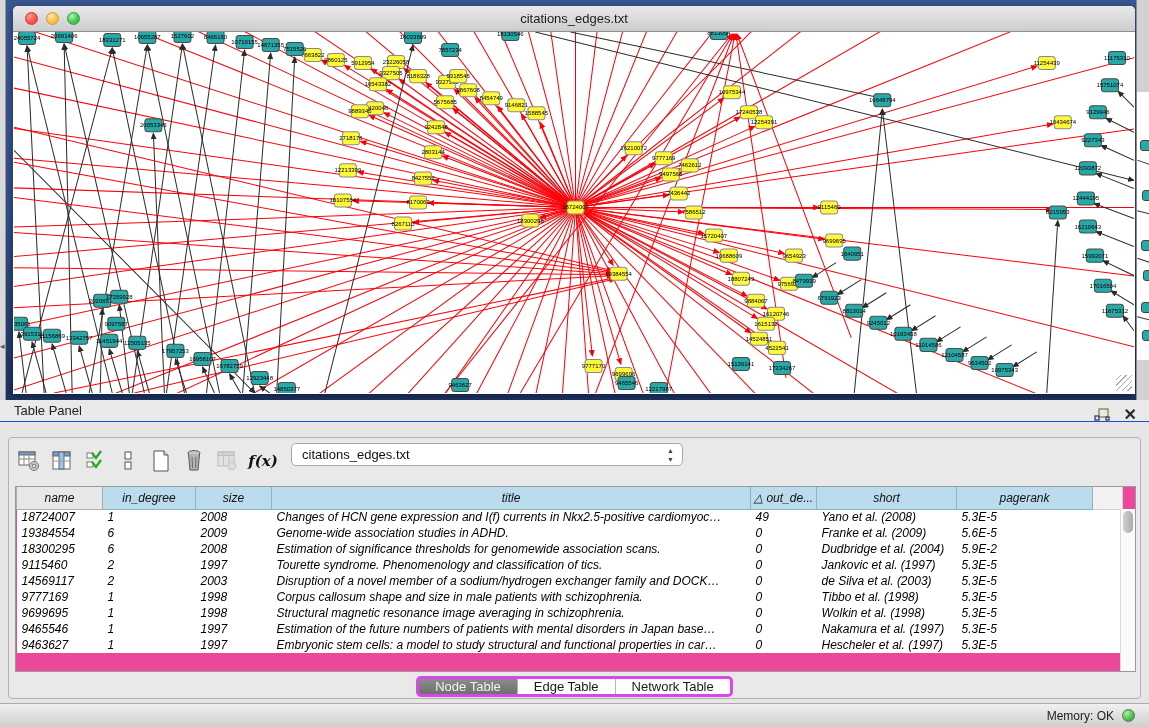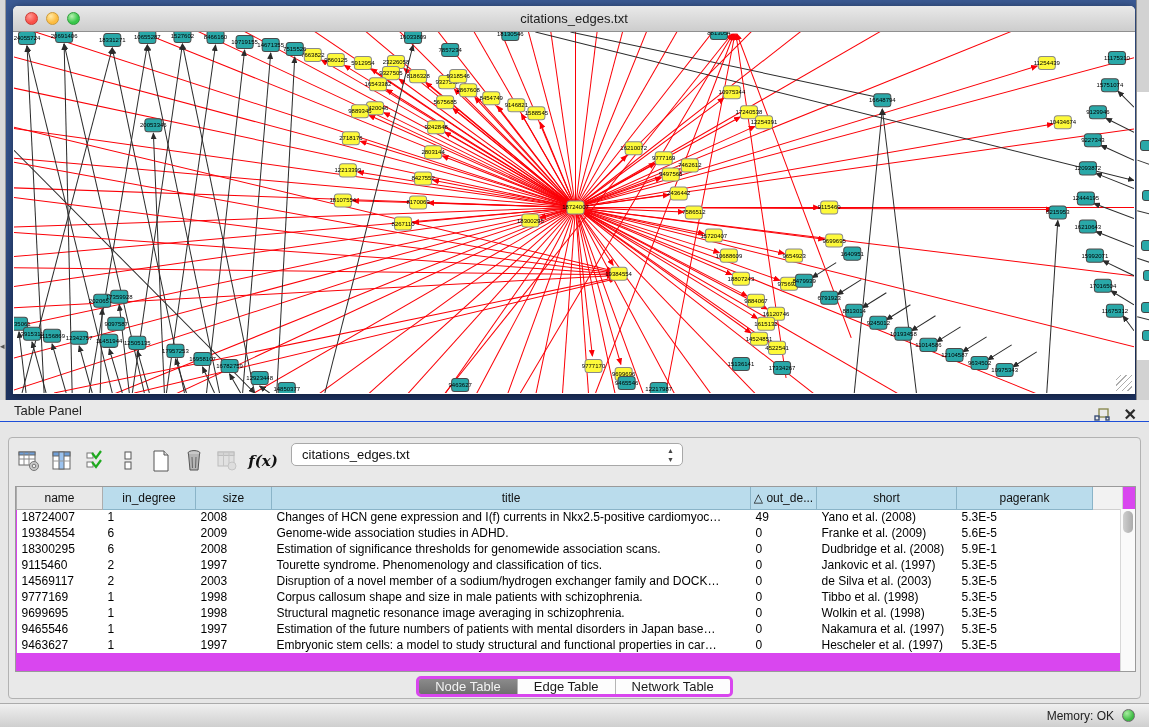--- a/index.html
+++ b/index.html
@@ -49,21 +49,21 @@
               background:transparent; border:none; }
   .tool-btn svg { display:block; }
   .tool-btn.disabled { opacity:.45; }
   #fx-btn { font-family:"DejaVu Serif",serif; font-style:italic; font-weight:bold; font-size:15px; color:#111;
             width:34px; height:28px; background:transparent; border:none; }
   #table-combo { position:absolute; left:282px; top:5px; width:392px; height:23px; background:#fff;
                  border:1px solid #a8a8a8; border-radius:5px; display:flex; align-items:center; font-size:13px; color:#111; }
   #table-combo .combo-label { margin-left:10px; }
   #combo-arrows { position:absolute; right:8px; top:2px; font-size:7px; line-height:9px; color:#444; text-align:center; }
 
-  #table-wrap { position:absolute; left:6px; top:48px; width:1121px; height:186px; background:#d946ef; border:1px solid #9a9a9a; }
+  #table-wrap { position:absolute; left:6px; top:48px; width:1121px; height:186px; background:#ec4899; border:1px solid #9a9a9a;font-style:italic; }
   table { border-collapse:collapse; table-layout:fixed; width:1106px; font-size:12px; }
   th { height:22px; background:#badcec; border:1px solid #8ab4c8; border-top:none; font-weight:normal; font-size:12px; color:#111; overflow:hidden; white-space:nowrap; }
   th.first { background:#e8e8e8; border-color:#adadad; }
   th.filler { background:#f2f2f2; border-color:#d0d0d0; }
   td { height:16px; padding:0 0 0 5px; white-space:nowrap; overflow:hidden; color:#000; }
   tbody tr { background:#fff; }
   #v-scroll { position:absolute; right:0; top:22px; width:15px; height:162px; background:#fafafa; border-left:1px solid #d8d8d8; }
   #v-thumb { position:absolute; left:2px; top:2px; width:10px; height:22px; background:linear-gradient(90deg,#cfcfcf,#ababab); border-radius:6px; }
 
   #tab-row { position:absolute; left:0; right:0; top:238px; display:flex; justify-content:center; }
@@ -655,22 +655,22 @@
                 <td>Franke et al. (2009)</td>
                 <td>5.6E-5</td>
                 <td></td>
               </tr>
               <tr>
                 <td>18300295</td>
                 <td>6</td>
                 <td>2008</td>
                 <td>Estimation of significance thresholds for genomewide association scans.</td>
                 <td>0</td>
-                <td>Dudbridge et al. (2008)</td>
-                <td>5.9E-1</td>
+                <td>Dudbridge et al. (2004)</td>
+                <td>5.9E-2</td>
                 <td></td>
               </tr>
               <tr>
                 <td>9115460</td>
                 <td>2</td>
                 <td>1997</td>
                 <td>Tourette syndrome. Phenomenology and classification of tics.</td>
                 <td>0</td>
                 <td>Jankovic et al. (1997)</td>
                 <td>5.3E-5</td>

